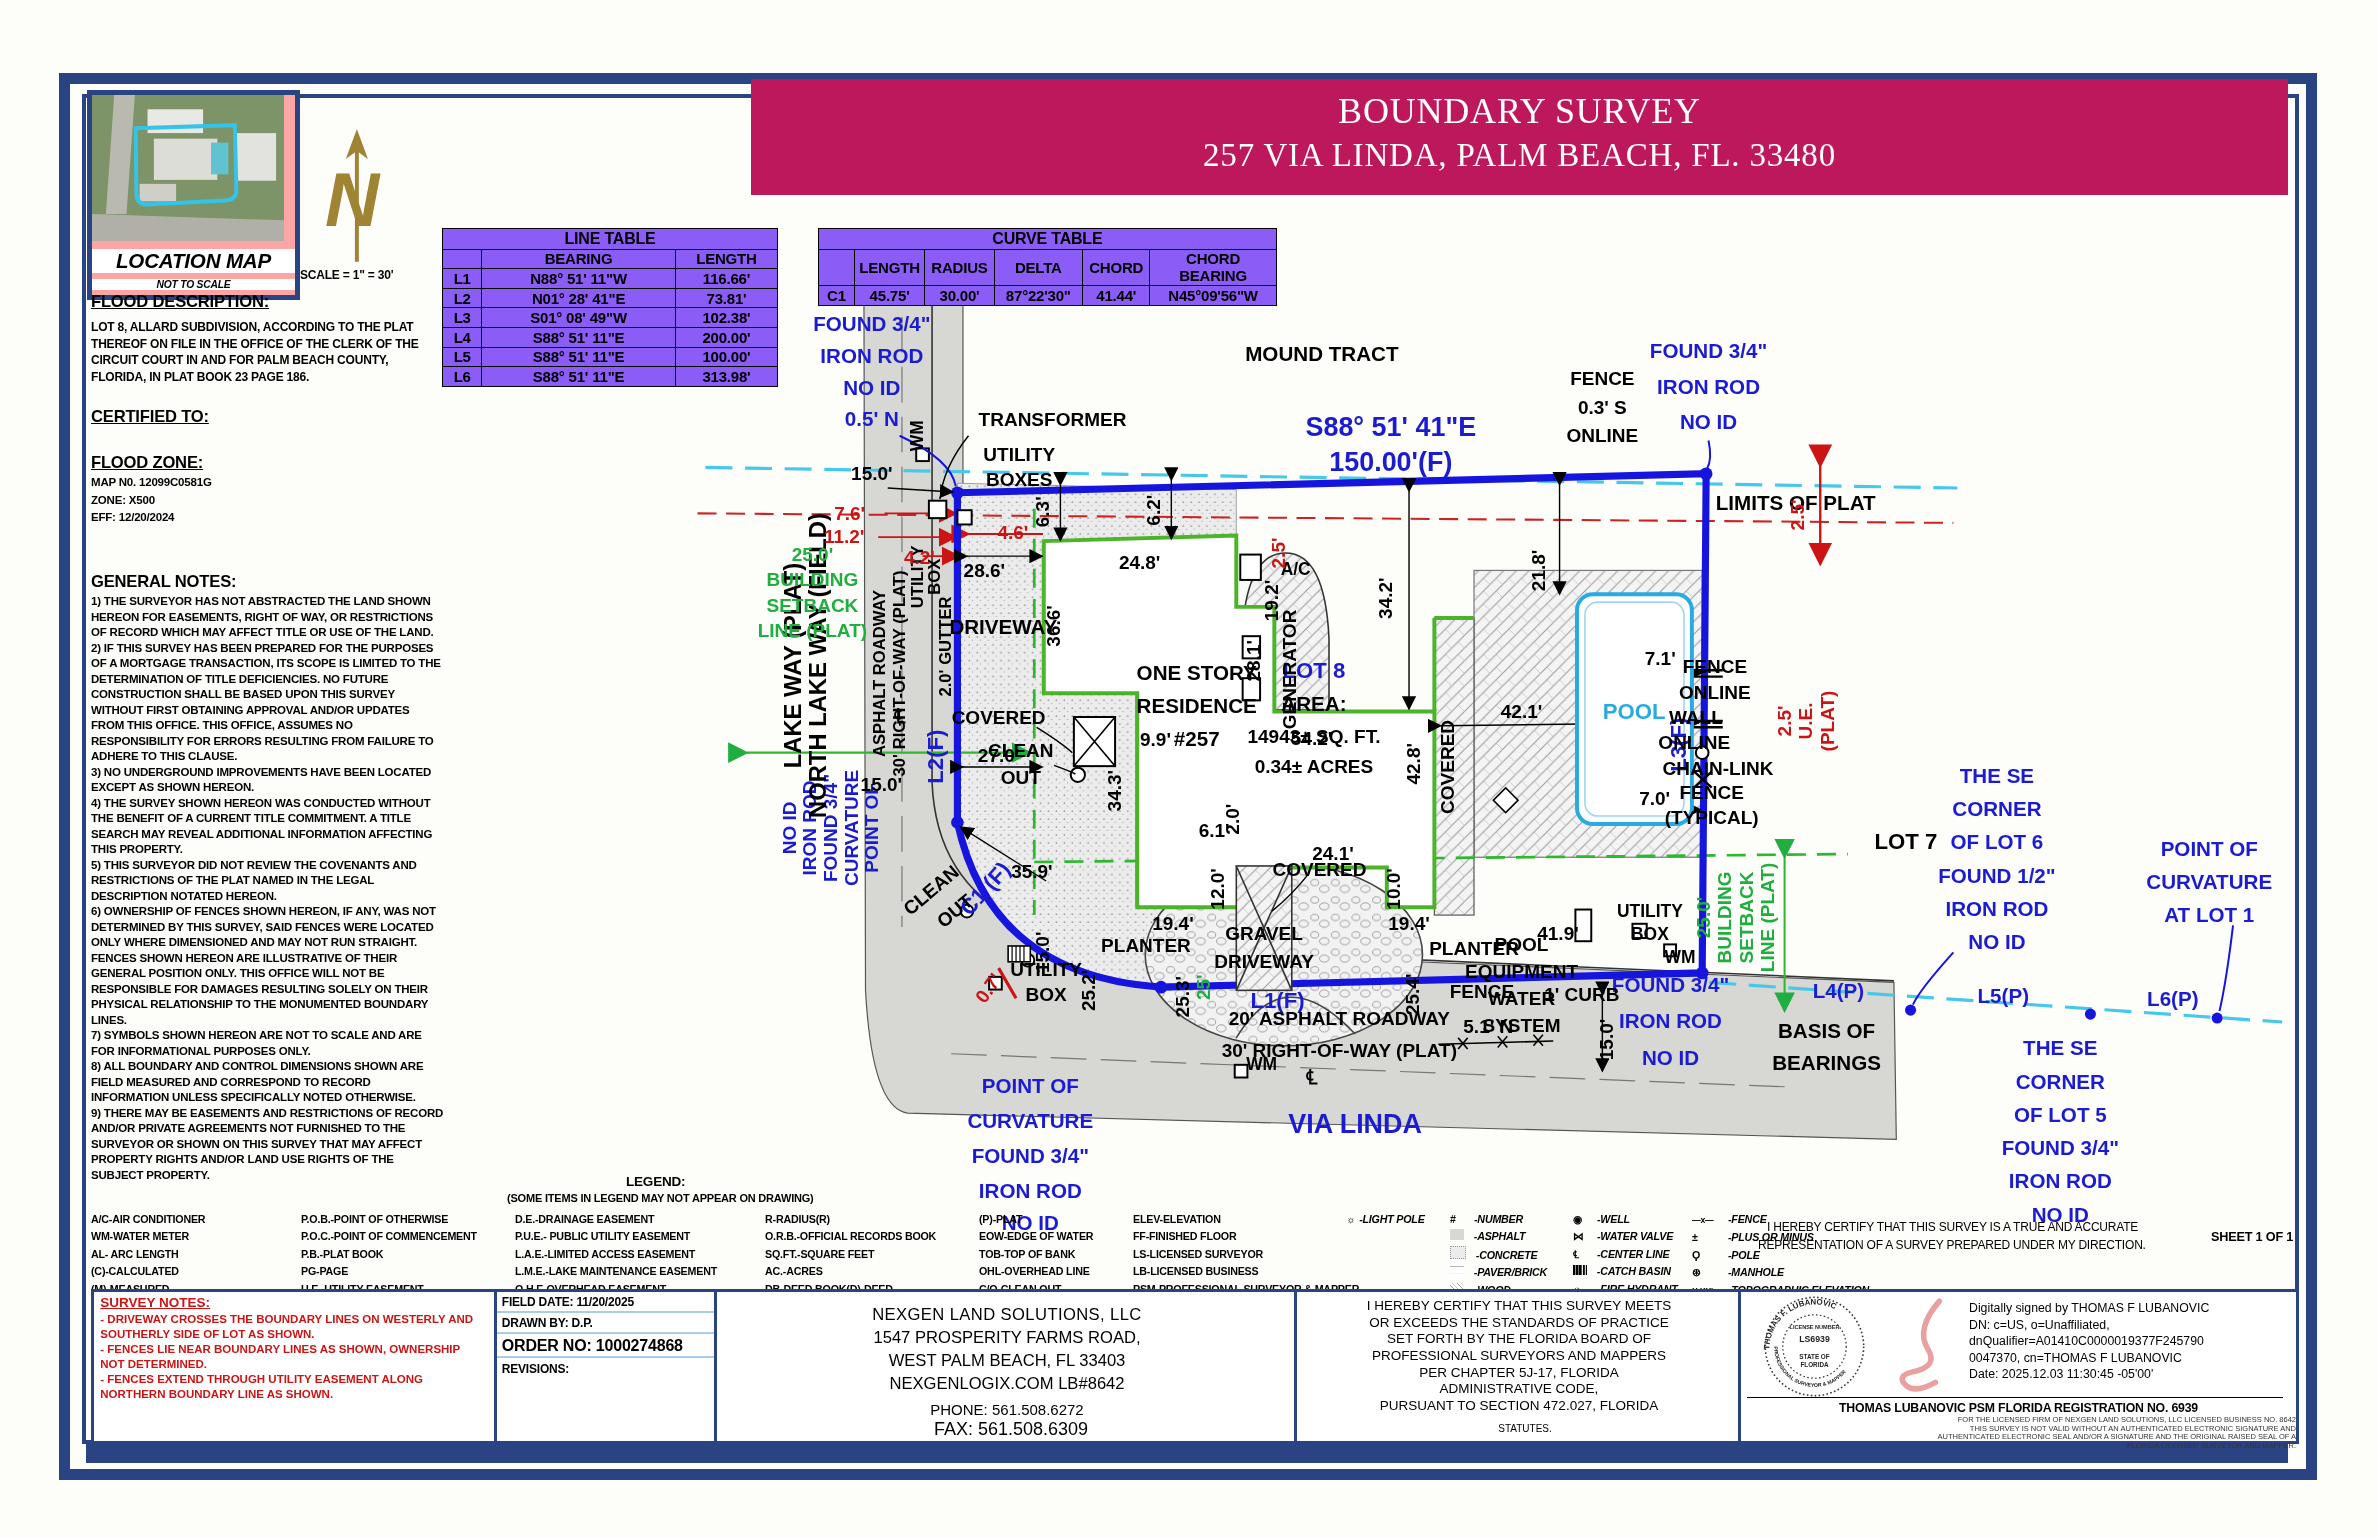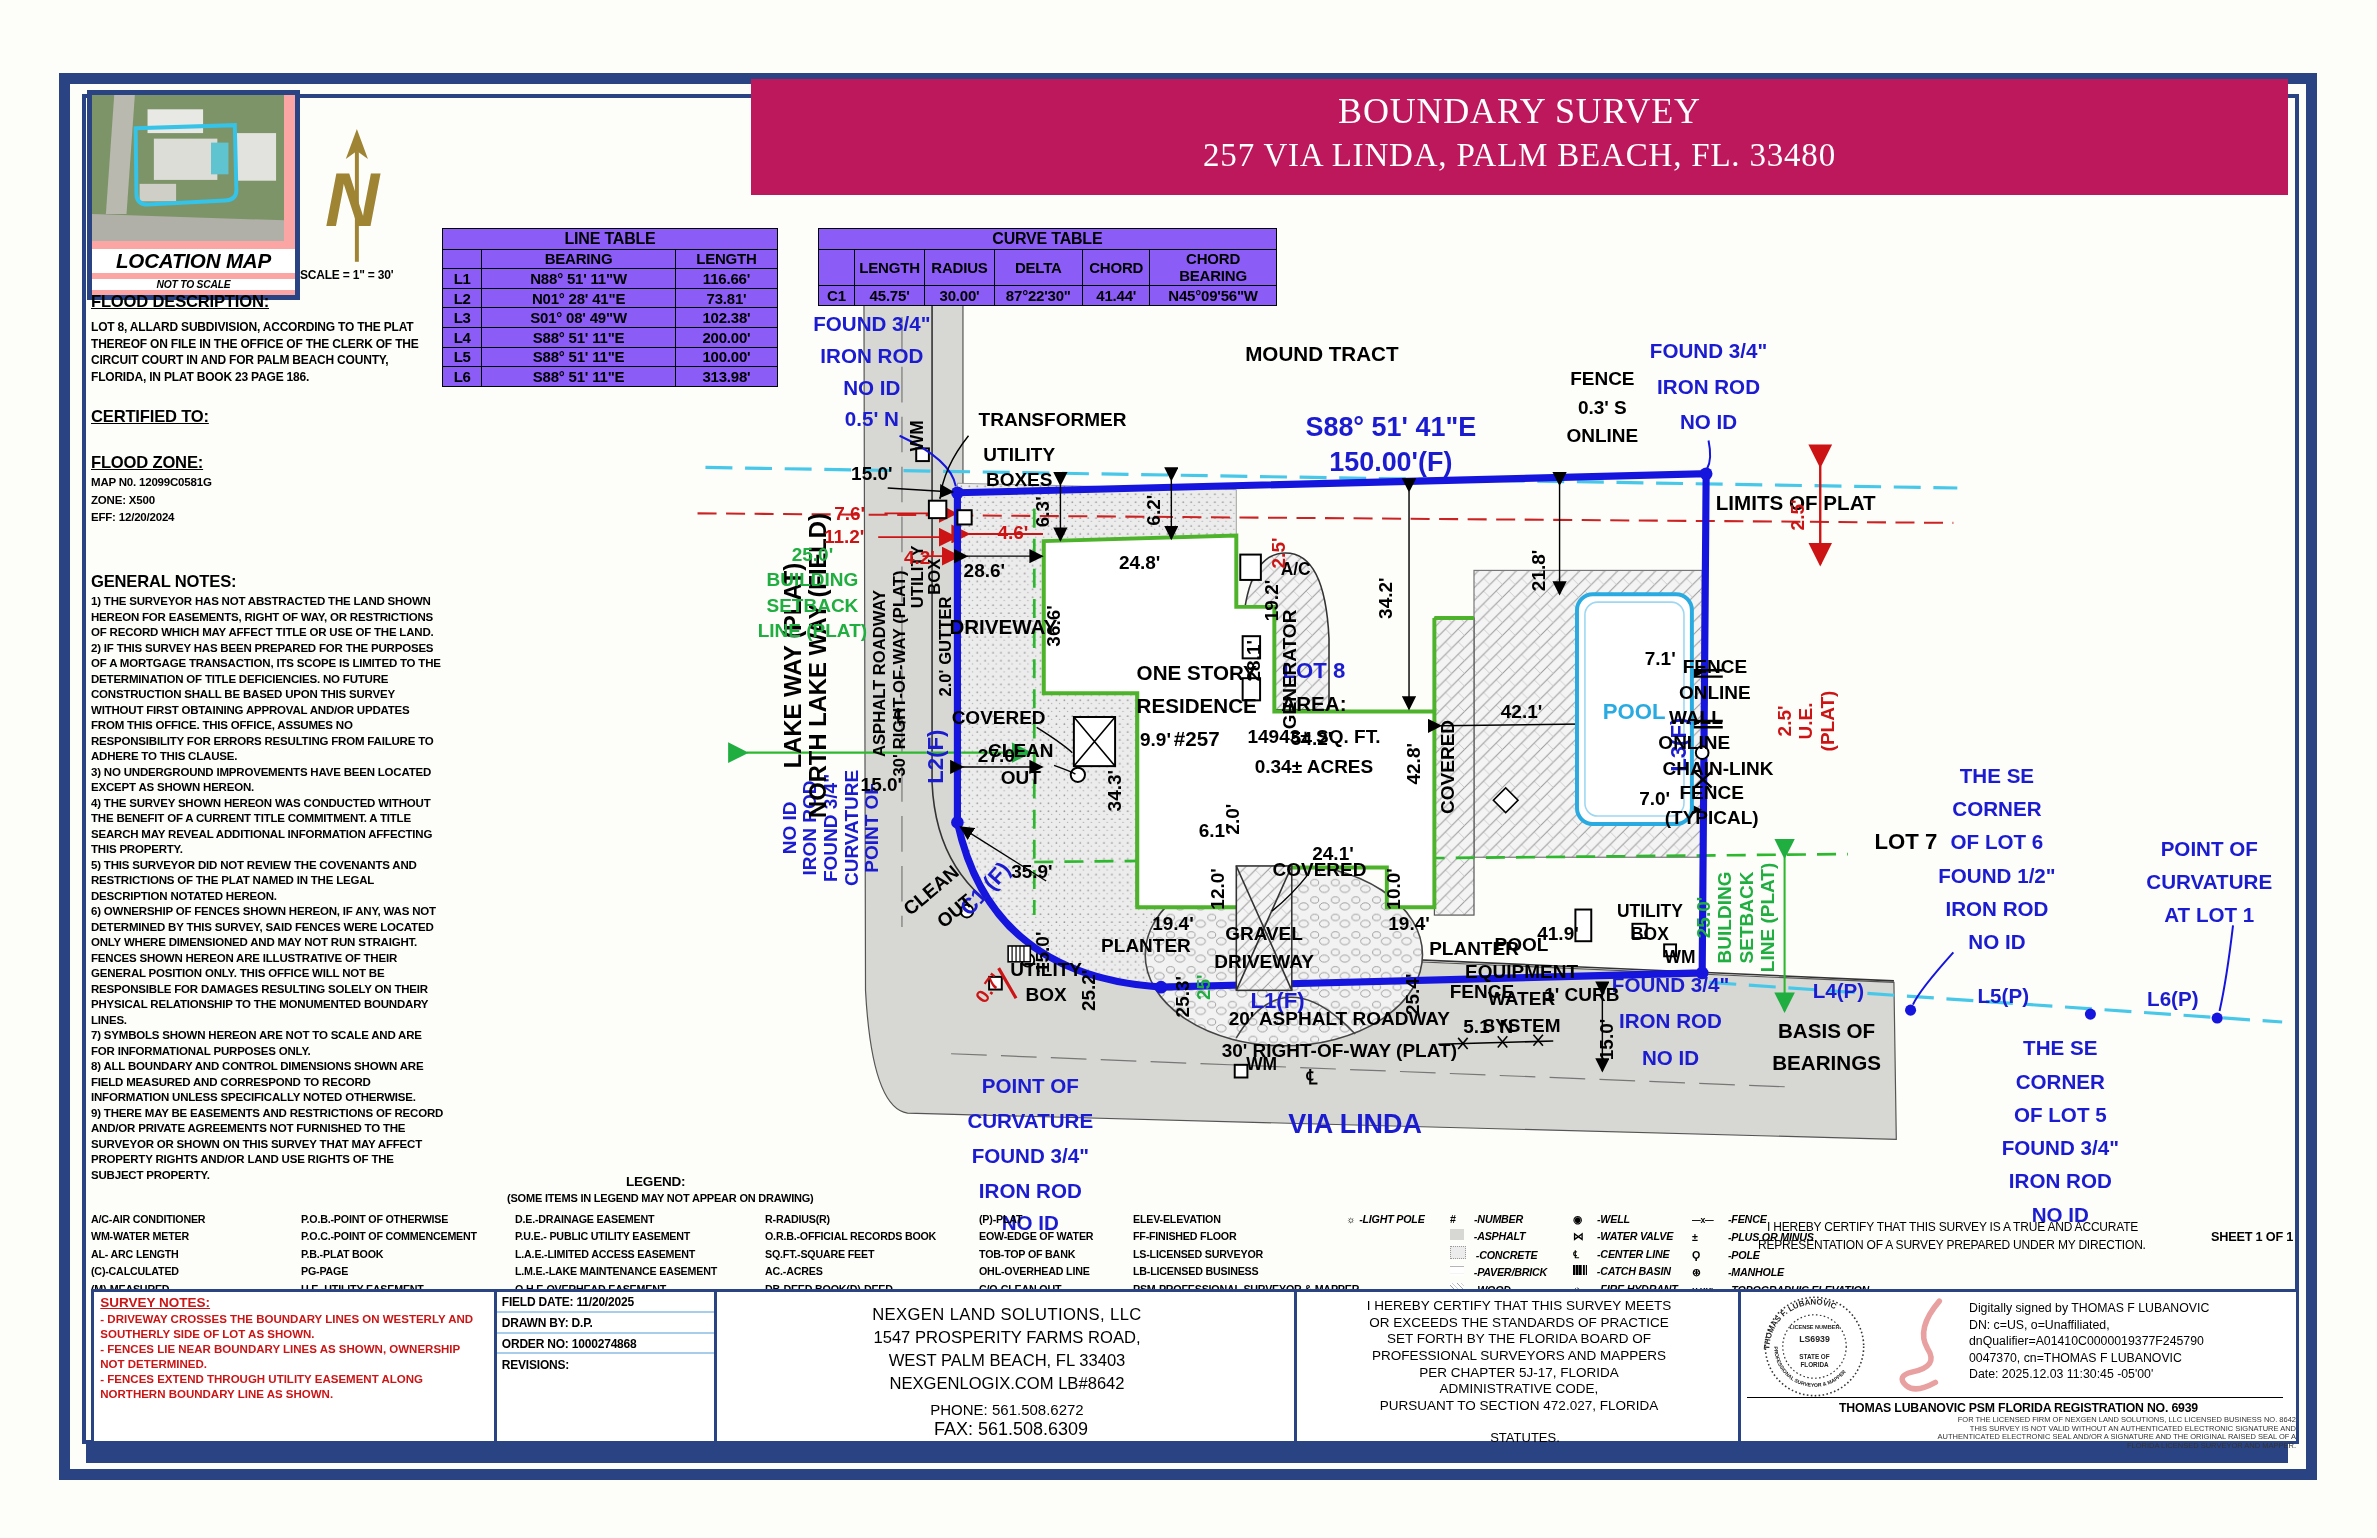--- a/index.html
+++ b/index.html
@@ -572,21 +572,21 @@
     <div class="red" style="font-size:11.5px;font-weight:bold;margin-left:6.3px;width:380px;line-height:15px;">- DRIVEWAY CROSSES THE BOUNDARY LINES ON WESTERLY AND SOUTHERLY SIDE OF LOT AS SHOWN.</div>
     <div class="red" style="font-size:11.5px;font-weight:bold;margin-left:6.3px;width:380px;line-height:15px;">- FENCES LIE NEAR BOUNDARY LINES AS SHOWN, OWNERSHIP NOT DETERMINED.</div>
     <div class="red" style="font-size:11.5px;font-weight:bold;margin-left:6.3px;width:380px;line-height:15px;">- FENCES EXTEND THROUGH UTILITY EASEMENT ALONG NORTHERN BOUNDARY LINE AS SHOWN.</div>
   </div>
 
   <div class="box" style="left:494px;top:1289px;width:220px;height:149px;">
     <div class="blk" style="font-size:12px;padding:3.2px 4.8px 1.6px 4.8px;">FIELD DATE: 11/20/2025</div>
     <div class="cline"></div>
     <div class="blk" style="font-size:12px;padding:3.2px 4.8px 1.6px 4.8px;">DRAWN BY: D.P.</div>
     <div class="cline"></div>
-    <div class="blk" style="font-size:12px;padding:3.2px 4.8px 1.6px 4.8px;">ORDER NO: 1000274868</div>
+    <div class="blk" style="font-size:16px;padding:3.2px 4.8px 1.6px 4.8px;">ORDER NO: 1000274868</div>
     <div class="cline"></div>
     <div class="blk" style="font-size:12px;padding:3.2px 4.8px 1.6px 4.8px;">REVISIONS:</div>
   </div>
 
   <div class="box" style="left:714px;top:1289px;width:580px;height:149px;text-align:center;">
     <div style="font-size:16.6px;margin-top:12.7px;letter-spacing:0.4px;">NEXGEN LAND SOLUTIONS, LLC</div>
     <div style="font-size:16.6px;margin-top:3.2px;">1547 PROSPERITY FARMS ROAD,</div>
     <div style="font-size:16.6px;margin-top:3.2px;">WEST PALM BEACH, FL 33403</div>
     <div style="font-size:16.6px;margin-top:3.2px;">NEXGENLOGIX.COM  LB#8642</div>
     <div style="font-size:15px;margin-top:6.3px;">PHONE: 561.508.6272</div>
@@ -594,21 +594,21 @@
   </div>
 
   <div class="box" style="left:1294px;top:1289px;width:444px;height:149px;text-align:center;">
     <div style="font-size:13.5px;margin-top:6.3px;">I HEREBY CERTIFY THAT THIS SURVEY MEETS</div>
     <div style="font-size:13.5px;margin-top:1.6px;">OR EXCEEDS THE STANDARDS OF PRACTICE</div>
     <div style="font-size:13.5px;margin-top:1.6px;">SET FORTH BY THE FLORIDA BOARD OF</div>
     <div style="font-size:13.5px;margin-top:1.6px;">PROFESSIONAL SURVEYORS AND MAPPERS</div>
     <div style="font-size:13.5px;margin-top:1.6px;">PER CHAPTER 5J-17, FLORIDA</div>
     <div style="font-size:13.5px;margin-top:1.6px;">ADMINISTRATIVE CODE,</div>
     <div style="font-size:13.5px;margin-top:1.6px;">PURSUANT TO SECTION 472.027, FLORIDA</div>
-    <div style="font-size:13px;margin-top:17px;padding-left:12px;">STATUTES.</div>
+    <div style="font-size:10px;margin-top:10px;padding-left:12px;">STATUTES.</div>
   </div>
 
   <div class="box" style="left:1738px;top:1289px;width:555px;height:149px;">
 
     <svg style="position:absolute;left:14.3px;top:1.6px;" width="119" height="105" viewBox="0 0 150 132">
       <defs>
         <path id="arcTop" d="M18,70 A57,57 0 1 1 132,70" fill="none"></path>
         <path id="arcBot" d="M24,66 A51,51 0 0 0 126,66" fill="none"></path>
       </defs>
       <circle cx="75" cy="66" r="62" fill="none" stroke="#333" stroke-width="2" stroke-dasharray="2 3"></circle>

